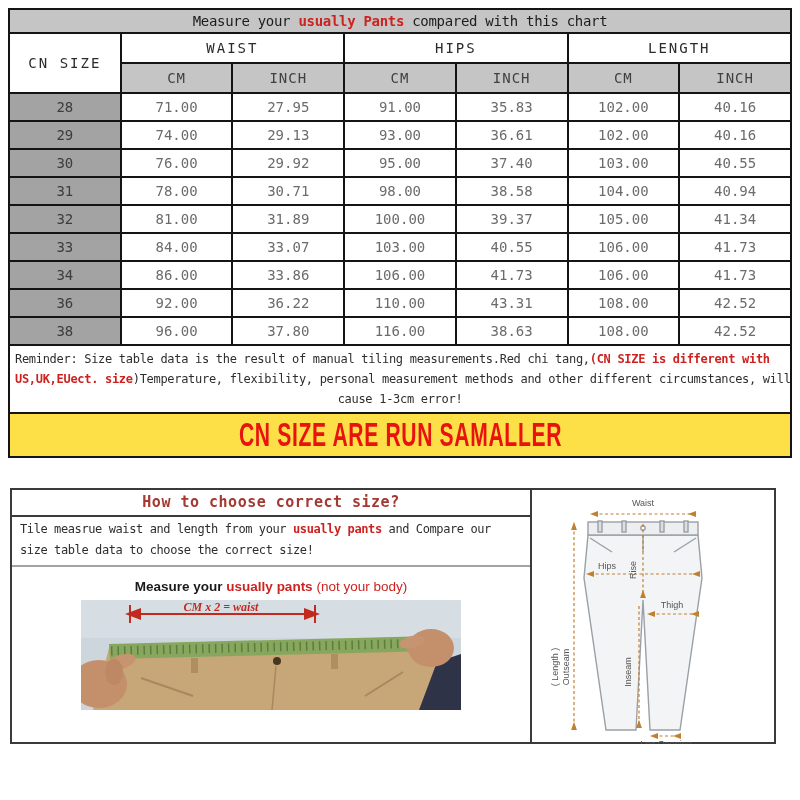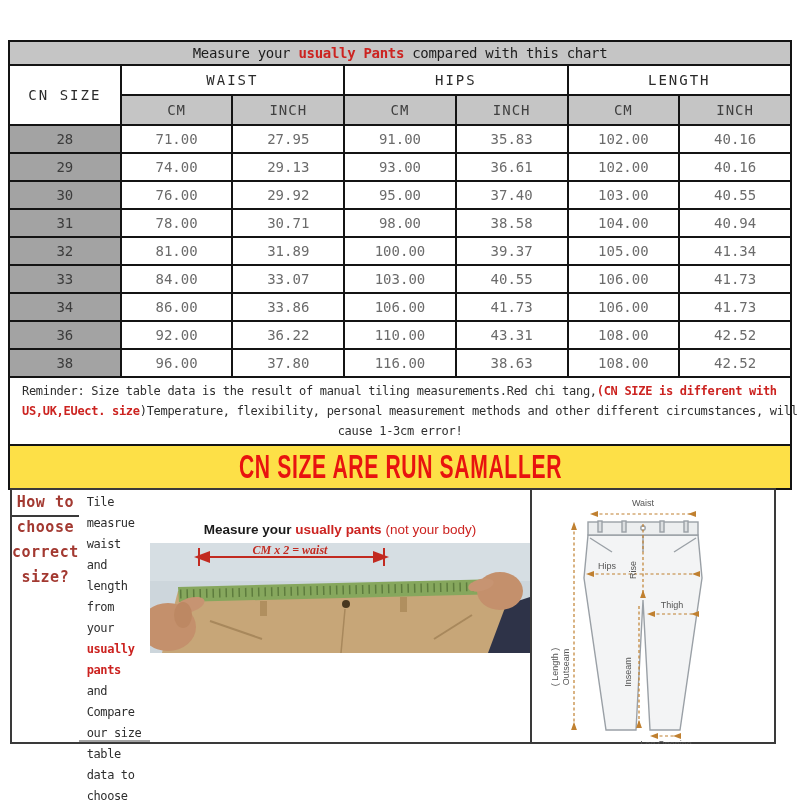--- a/index.html
+++ b/index.html
@@ -1,49 +1,49 @@
 <!DOCTYPE html>
 <html><head>
 <meta charset="utf-8">
 <style>
   html,body{margin:0;padding:0;background:#ffffff;width:800px;height:800px;
     font-family:"DejaVu Sans Mono","Liberation Mono",monospace;color:#222;}
   .page{position:relative;width:800px;height:800px;overflow:hidden;background:#fff;}
 
   
-  .size-table-wrap{position:absolute;left:8px;top:8px;width:784px;margin-top:32px;}
+  .size-table-wrap{position:absolute;left:8px;top:8px;width:784px;}
   table.size-table{width:100%;border-collapse:collapse;table-layout:fixed;}
   table.size-table td,table.size-table th{border:2px solid #141414;text-align:center;
     vertical-align:middle;font-weight:normal;padding:0;}
   .row-title td{height:22px;background:#c5c5c5;font-size:14px;color:#1c1c1c;letter-spacing:-0.3px;}
   .cell-corner{background:#bcbcbc;color:#e03c34;font-size:15px;letter-spacing:1px;}
   .row-group th{height:28px;background:#ffffff;font-size:14px;color:#2a2a2a;letter-spacing:2px;}
   .row-sub th{height:28px;background:#c5c5c5;font-size:14px;color:#404040;letter-spacing:1px;}
   .row-data td{height:26px;font-size:14px;color:#6b6b6b;background:#fff;}
   .row-data td.cell-size{background:#a3a3a3;color:#3c3c3c;}
   .col-size{width:110px;}
-  .reminder-cell{background:#fff;padding:3px 12px !important;}
+  .reminder-cell{background:#fff;padding:3px 5px !important;}
   .reminder-line{font-size:12px;line-height:20px;color:#2e2e2e;letter-spacing:-0.3px;
     text-align:left;white-space:nowrap;}
   .reminder-line.center{text-align:center;}
   .txt-red-b{color:#cc2320;font-weight:bold;}
   .warning-cell{height:42px;background:#fde047;}
   .warning-text{display:inline-block;font-family:"Liberation Sans",sans-serif;font-weight:bold;
     font-size:33px;color:#e8130f;transform:scaleX(0.64);transform-origin:center;
     letter-spacing:1px;white-space:nowrap;}
 
   
   .guide-box{position:absolute;left:10px;top:488px;width:766px;height:256px;
     border:2px solid #3a3a3a;display:flex;background:#fff;box-sizing:border-box;}
-  .guide-left{width:520px;border-right:2px solid #3a3a3a;display:flex;flex-direction:row;box-sizing:border-box;}
+  .guide-left{width:520px;border-right:2px solid #3a3a3a;display:flex;flex-direction:column;box-sizing:border-box;}
   .guide-header{height:25px;line-height:25px;text-align:center;border-bottom:2px solid #3a3a3a;
     color:#a33931;font-size:15px;font-weight:bold;letter-spacing:0.5px;}
   .guide-instruction{border-bottom:2px solid #a3a3a3;padding:2px 8px 4px 8px;
     font-size:12px;line-height:21px;letter-spacing:-0.4px;color:#2e2e2e;text-align:left;}
-  .measure-area{flex:1;text-align:center;padding-top:32px;}
+  .measure-area{flex:1;text-align:center;padding-top:12px;}
   .photo-title{font-family:"Liberation Sans",sans-serif;font-weight:bold;font-size:13.5px;color:#1a1a1a;}
   .photo-title .red{color:#cc2320;}
   .photo-svg{margin-top:6px;}
   .guide-right{flex:1;display:flex;justify-content:center;align-items:flex-start;padding-top:2px;}
 
   .diagram-label{font-family:"Liberation Sans",sans-serif;font-size:9px;fill:#555;}
   .annot-red{font-family:"Liberation Serif",serif;font-style:italic;font-weight:bold;
     font-size:12px;fill:#c22a20;}
 </style>
 </head>

